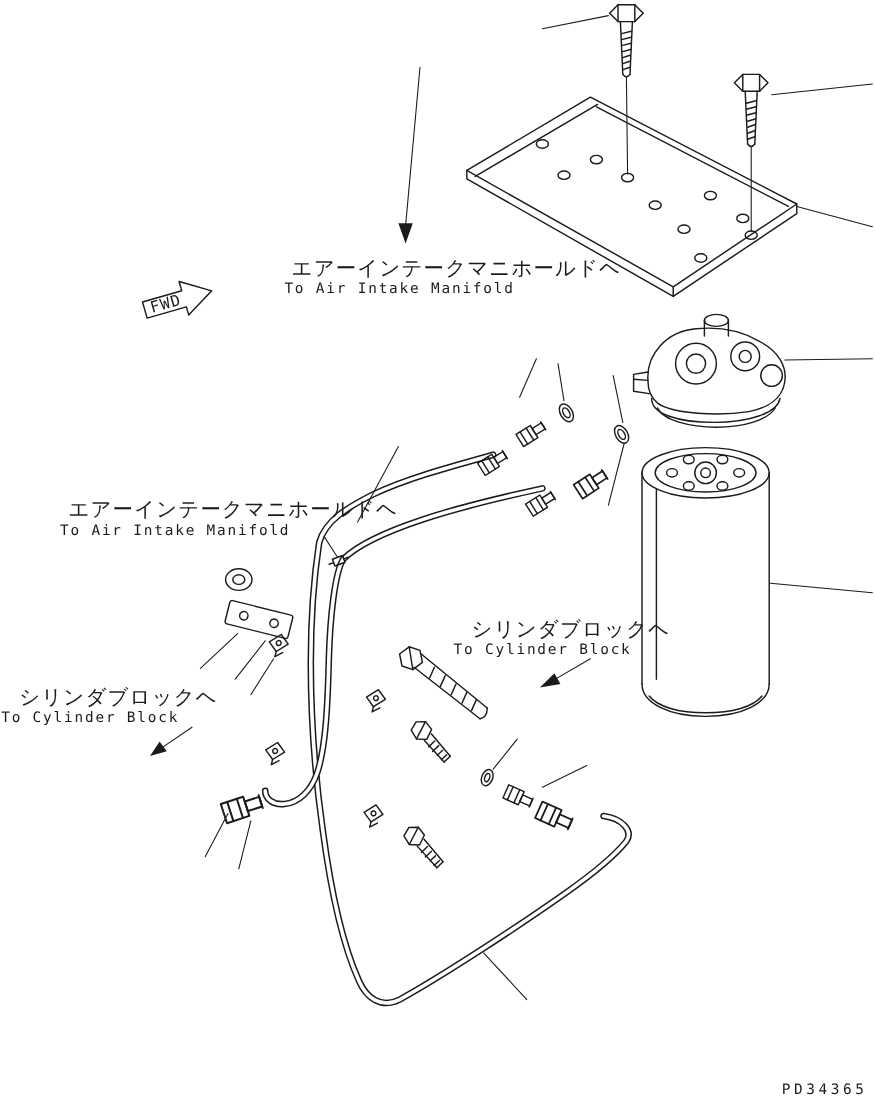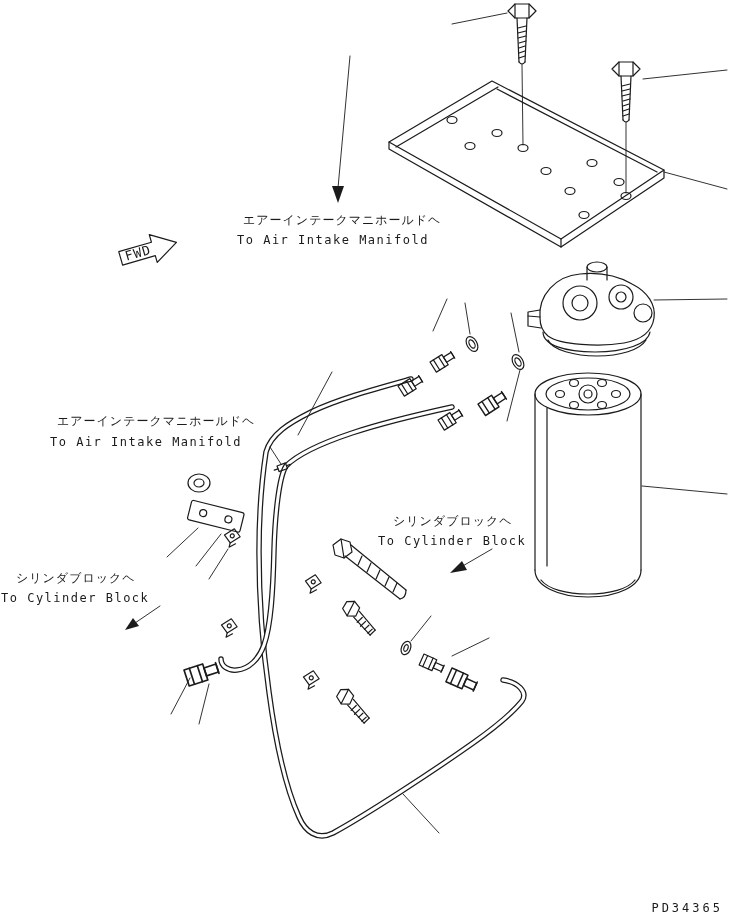--- a/index.html
+++ b/index.html
@@ -12,21 +12,21 @@
   }
   .canvas svg{position:absolute;left:0;top:0;}
   svg *{vector-effect:none;}
   .stroke{stroke:#1b1b1b;fill:none;stroke-width:1.2;stroke-linecap:round;stroke-linejoin:round;}
   .thin{stroke:#1b1b1b;fill:none;stroke-width:0.9;stroke-linecap:round;}
   .pipeO{stroke:#1b1b1b;fill:none;stroke-width:5.5;stroke-linecap:round;}
   .pipeI{stroke:#ffffff;fill:none;stroke-width:3;stroke-linecap:round;}
   .solid{fill:#1b1b1b;stroke:none;}
   .fwd-text{fill:#1b1b1b;stroke:none;font-size:13px;letter-spacing:1px;font-family:"DejaVu Sans Mono","Liberation Mono",monospace;}
   .label{position:absolute;color:#1b1b1b;white-space:nowrap;}
-  .jp{font-size:12px;letter-spacing:1px;}
+  .jp{font-size:17px;letter-spacing:1px;}
   .en{font-size:12px;letter-spacing:1.5px;}
   .pn{position:absolute;right:6px;bottom:8px;font-size:12px;letter-spacing:3px;color:#1b1b1b;margin-top:32px;}
 </style>
 </head>
 <body>
 
 <div class="canvas">
 
   <svg width="729" height="923" viewBox="0 0 729 923">
     <defs>

